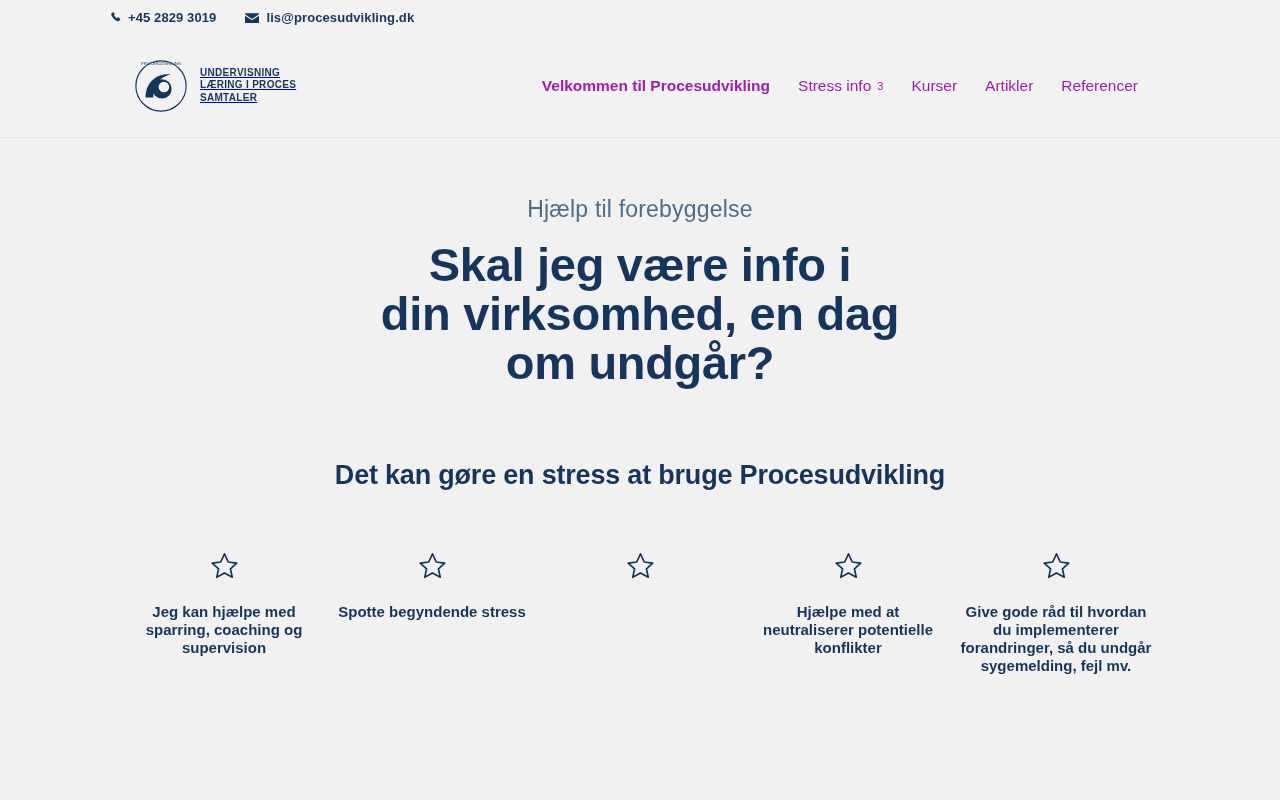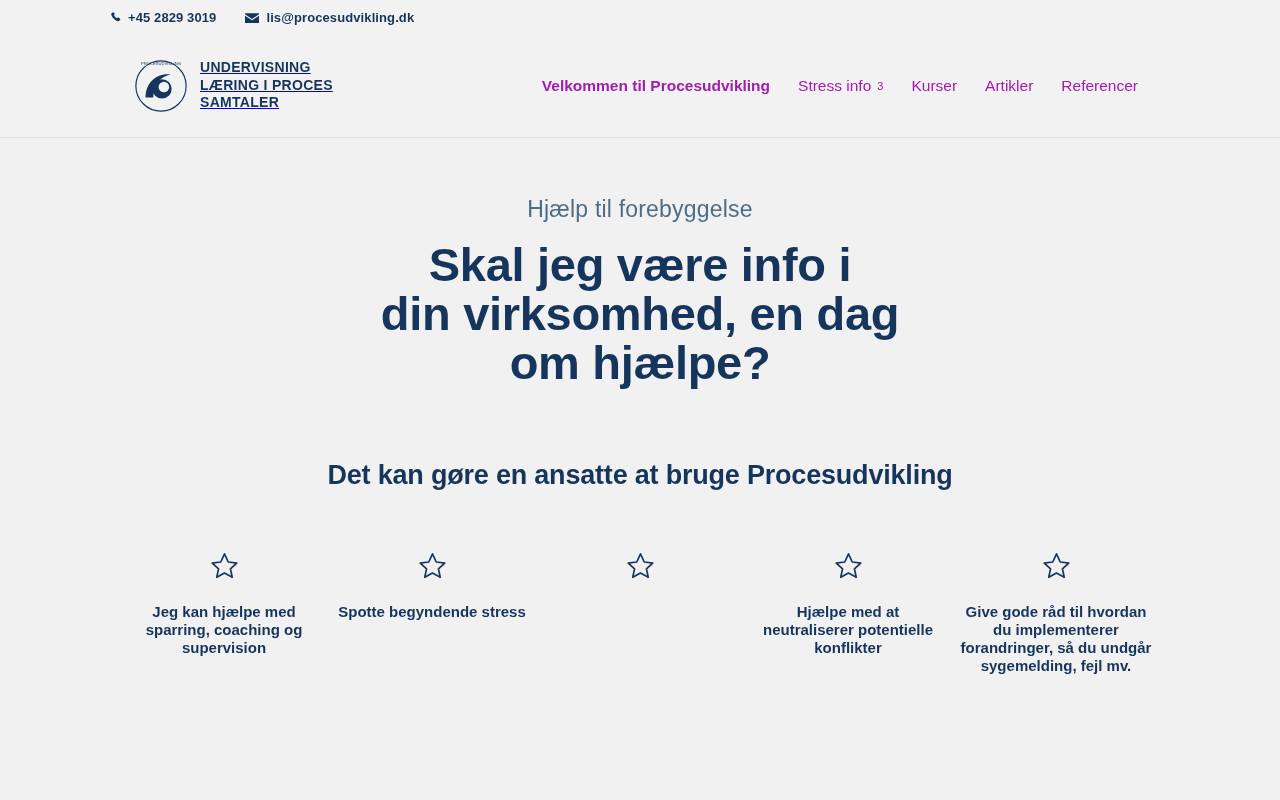--- a/index.html
+++ b/index.html
@@ -34,21 +34,21 @@
     background: #f2f2f2;
     border-bottom: 1px solid #e2e2e2;
     display: flex;
     align-items: center;
     padding: 0 128px 0 132px;
     justify-content: space-between;
   }
   .logo { display: flex; align-items: center; gap: 10px; }
   .logo-mark { width: 58px; height: 58px; position: relative; }
   .logo-text {
-    font-size: 14px;
+    font-size: 10px;
     line-height: 1.24;
     font-weight: 700;
     color: #16355c;
     letter-spacing: .3px;
     text-transform: uppercase;
   }
   .nav { display: flex; align-items: center; gap: 0; }
   .nav-item {
     font-size: 15.5px;
     color: #a21caf;
@@ -166,25 +166,25 @@
         <span>Referencer</span>
       </a>
     </nav>
   </div>
 
   <div class="hero">
     <div class="kicker">Hjælp til forebyggelse</div>
     <h1 class="hero-title">
       <div>Skal jeg være info i</div>
       <div>din virksomhed, en dag</div>
-      <div>om hjælpe?</div>
+      <div>om undgår?</div>
     </h1>
   </div>
 
-  <div class="subhead">Det kan gøre en ansatte at bruge Procesudvikling</div>
+  <div class="subhead">Det kan gøre en stress at bruge Procesudvikling</div>
 
   <div class="features">
 
     <div class="feature">
       <div class="star">
         <svg viewBox="0 0 24 24" width="31" height="31" fill="none" stroke="#16355c" stroke-width="1.3" stroke-linejoin="round">
           <polygon points="12,3 14.9,9.3 21.5,10.1 16.6,14.6 18,21.1 12,17.8 6,21.1 7.4,14.6 2.5,10.1 9.1,9.3"></polygon>
         </svg>
       </div>
       <div class="feature-title">Jeg kan hjælpe med sparring, coaching og supervision</div>

